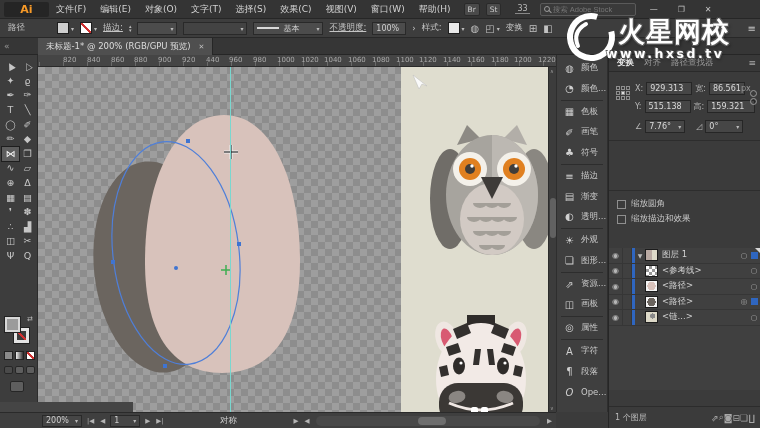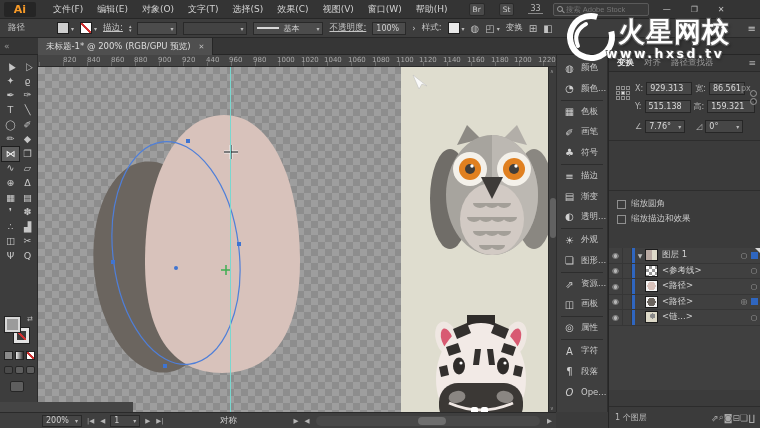--- a/index.html
+++ b/index.html
@@ -2,23 +2,23 @@
 <html><head>
 <meta charset="utf-8">
 <style>
 *{box-sizing:border-box;margin:0;padding:0}
 html,body{width:760px;height:428px;overflow:hidden;background:#2b2b2b}
 #app{position:relative;width:760px;height:428px;background:#3b3b3b;font-family:"DejaVu Sans","Liberation Sans",sans-serif;font-size:9px;color:#c8c8c8;overflow:hidden}
 .ab{position:absolute}
 .row{display:flex;align-items:center}
 
 #menubar{left:0;top:0;width:760px;height:19px;background:#343434;border-bottom:1px solid #262626;display:flex;align-items:center;gap:0;padding-left:4px;z-index:10}
-#ailogo{width:32px;height:15px;background:#252525;color:#f79a28;font-weight:bold;font-size:11px;text-align:center;line-height:15px;border-radius:2px;margin-right:10px}
+#ailogo{width:45px;height:15px;background:#252525;color:#f79a28;font-weight:bold;font-size:11px;text-align:center;line-height:15px;border-radius:2px;}
 .mitem{padding:0 7px;color:#d2d2d2;font-size:9px;white-space:nowrap;cursor:default}
-.mbtn{background:#4a4a4a;border:1px solid #2a2a2a;border-radius:2px;color:#ccc;font-size:7.5px;padding:1px 3px;margin-left:14px}
+.mbtn{background:#4a4a4a;border:1px solid #2a2a2a;border-radius:2px;color:#ccc;font-size:7.5px;padding:1px 3px;margin-left:6px}
 #wsval{margin-left:14px;color:#bbb;font-size:8px;border-bottom:1px solid #888;padding:0 2px}
 #searchbox{margin-left:10px;width:96px;height:13px;background:#3a3a3a;border:1px solid #5a5a5a;border-radius:2px;display:flex;align-items:center;padding:0 3px;gap:3px}
 #searchbox input{background:transparent;border:none;outline:none;color:#9a9a9a;font-size:7.5px;width:80px;font-family:Liberation Sans, sans-serif}
 .mag{width:6px;height:6px;border:1px solid #999;border-radius:50%;position:relative;flex:none}
 .mag::after{content:"";position:absolute;width:4px;height:1px;background:#999;transform:rotate(45deg);right:-3px;bottom:-1px}
 .winctl{margin-left:8px;color:#c2c2c2;font-size:8px;padding:0 6px}
 
 #controlbar{left:0;top:19px;width:760px;height:19px;background:#3d3d3d;border-bottom:1px solid #282828;display:flex;align-items:center;gap:6px;padding-left:8px;z-index:9}
 .clabel{color:#c4c4c4;font-size:8.5px;white-space:nowrap}
 .swatch{width:12px;height:12px;border:1px solid #1e1e1e;background:#cfcfcf}

